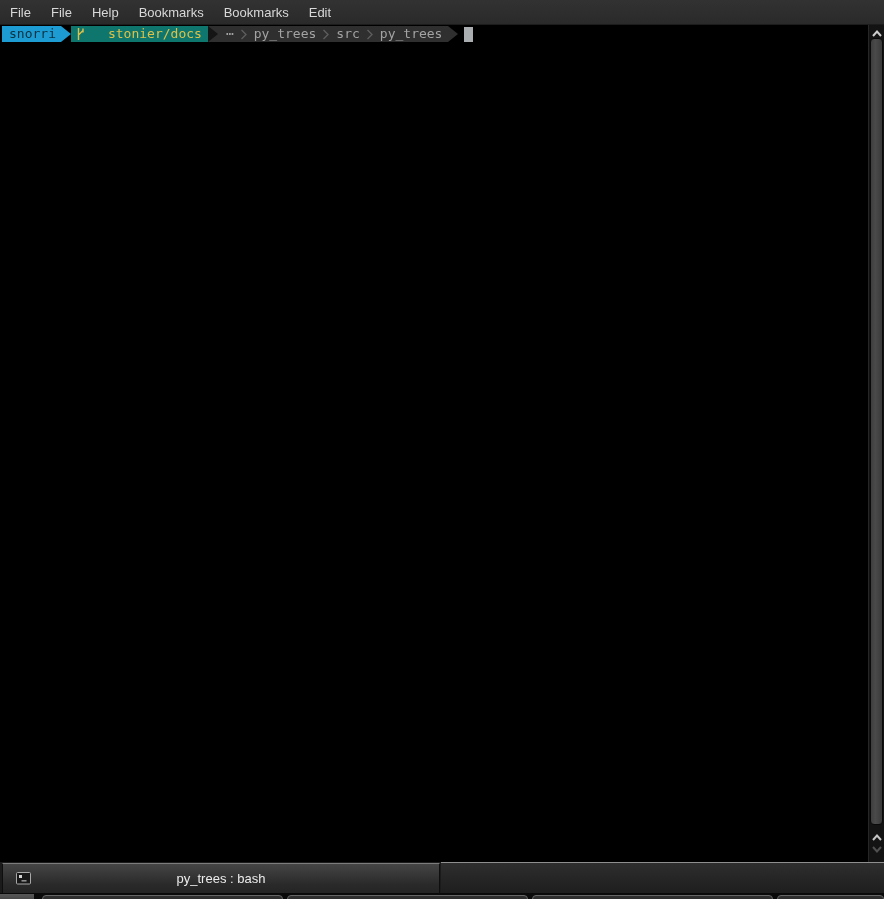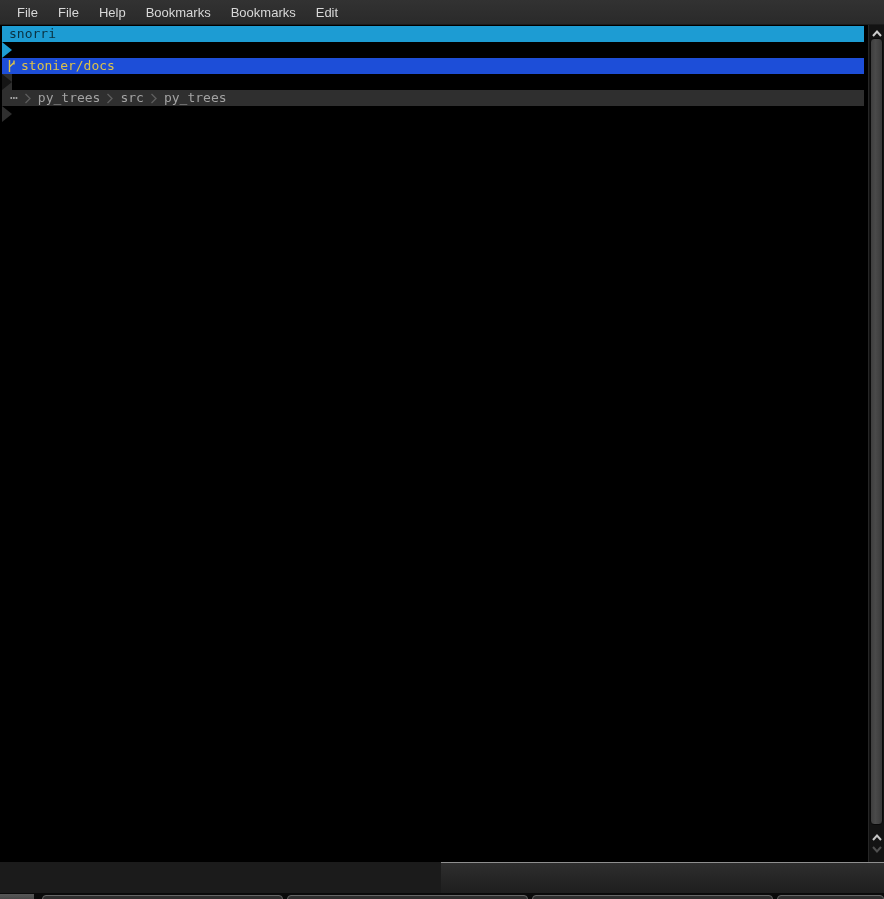--- a/index.html
+++ b/index.html
@@ -3,37 +3,37 @@
 <meta charset="utf-8">
 <style>
   html,body{margin:0;padding:0;background:#000;}
   body{width:884px;height:899px;overflow:hidden;position:relative;
        font-family:"Liberation Sans", sans-serif;}
 
   
   .menubar{position:absolute;top:0;left:0;width:884px;height:25px;
     background:linear-gradient(#323232,#2a2a2a);
     border-bottom:1px solid #1c1c1c;
-    display:flex;align-items:center;padding-left:7px;box-sizing:border-box;}
+    display:flex;align-items:center;padding-left:0;box-sizing:border-box;}
   .menu-item{color:#d8d8d8;font-size:13px;padding:0 10px;height:25px;
     line-height:25px;cursor:default;}
 
   
   .terminal{position:absolute;top:25px;left:0;width:868px;height:837px;
     background:#000;}
   .prompt-line{display:flex;align-items:stretch;height:16px;
     margin:1px 4px 0 2px;
     font-family:"DejaVu Sans Mono","Liberation Mono",monospace;
-    font-size:13px;line-height:16px;white-space:pre;flex-direction:column;}
+    font-size:13px;line-height:16px;white-space:pre;}
   .seg{display:flex;align-items:center;}
   .seg-user{background:#1d9cd3;color:#0a3140;padding:0 5px 0 7px;}
   .arrow{width:0;height:0;border-top:8px solid transparent;
     border-bottom:8px solid transparent;border-left:10px solid transparent;}
   .arrow-user{border-left-color:#1d9cd3;}
-  .seg-dir{background:#1d4ed8;color:#ddc24a;padding:0 6px 0 4px;gap:5px;}
+  .seg-dir{background:#0f766e;color:#ddc24a;padding:0 6px 0 4px;gap:23px;}
   .arrow-dir{border-left-color:#151515;background:#2f2f2f;}
   .seg-path{background:#2f2f2f;color:#a3a3a3;padding:0 4px 0 6px;}
   .seg-path .crumb{padding:0 2px;}
   .crumb-sep{display:flex;align-items:center;margin:0 4px;}
   .arrow-path{border-left-color:#2f2f2f;}
   .cursor{width:9px;height:15px;background:#abaeb0;margin-left:6px;
     align-self:center;}
 
   
   .scrollbar{position:absolute;top:25px;right:0;width:16px;height:837px;
@@ -138,20 +138,28 @@
       </svg>
     </div>
     <div class="sb-btn sb-btn-down">
       <svg width="10" height="7" viewBox="0 0 10 7">
         <polyline points="1,1 5,5.5 9,1" stroke="#4f4f4f" stroke-width="2" fill="none"></polyline>
       </svg>
     </div>
   </div>
 
   <div class="tabbar">
+    <div class="tab-active">
+      <svg class="tab-icon" width="17" height="17" viewBox="0 0 17 17">
+        <rect x="1.5" y="2.5" width="14" height="11.5" rx="1" fill="#181818" stroke="#a8a8a8" stroke-width="1"></rect>
+        <rect x="4" y="5" width="3" height="3" fill="#d2d2d2"></rect>
+        <rect x="6.5" y="10" width="5" height="1.6" fill="#8f8f8f"></rect>
+      </svg>
+      <span class="tab-label">py_trees : bash</span>
+    </div>
     <div class="tabbar-empty"></div>
   </div>
 
   <div class="sliver">
     <div class="task-launcher"></div>
     <div class="task-btn" style="left:42px"></div>
     <div class="task-btn" style="left:287px"></div>
     <div class="task-btn" style="left:532px"></div>
     <div class="task-btn" style="left:777px;width:107px"></div>
   </div>

